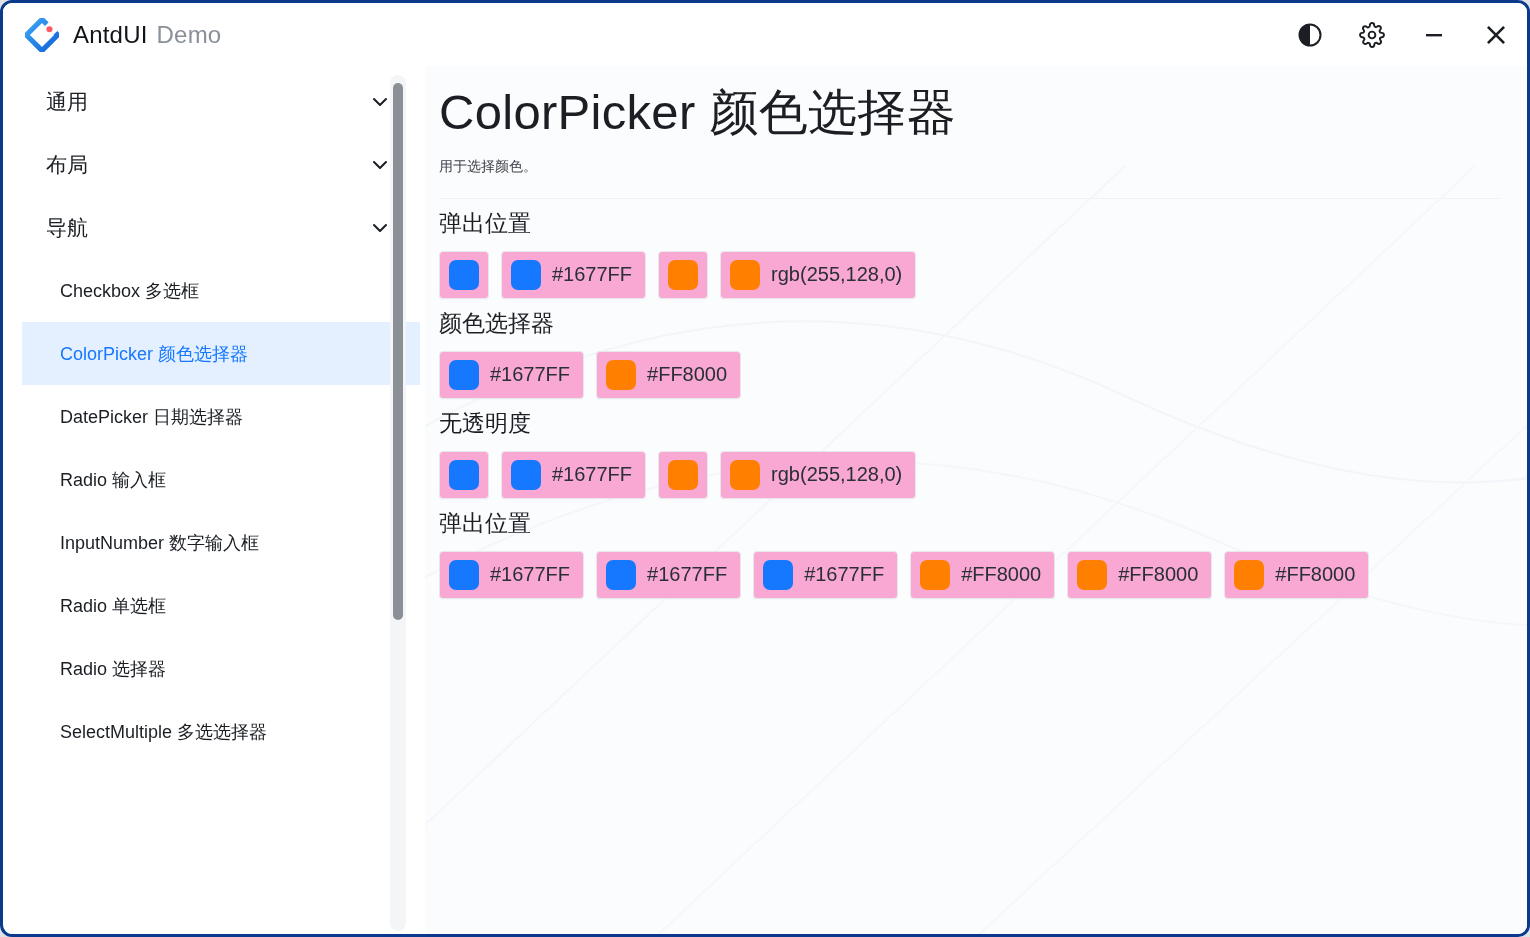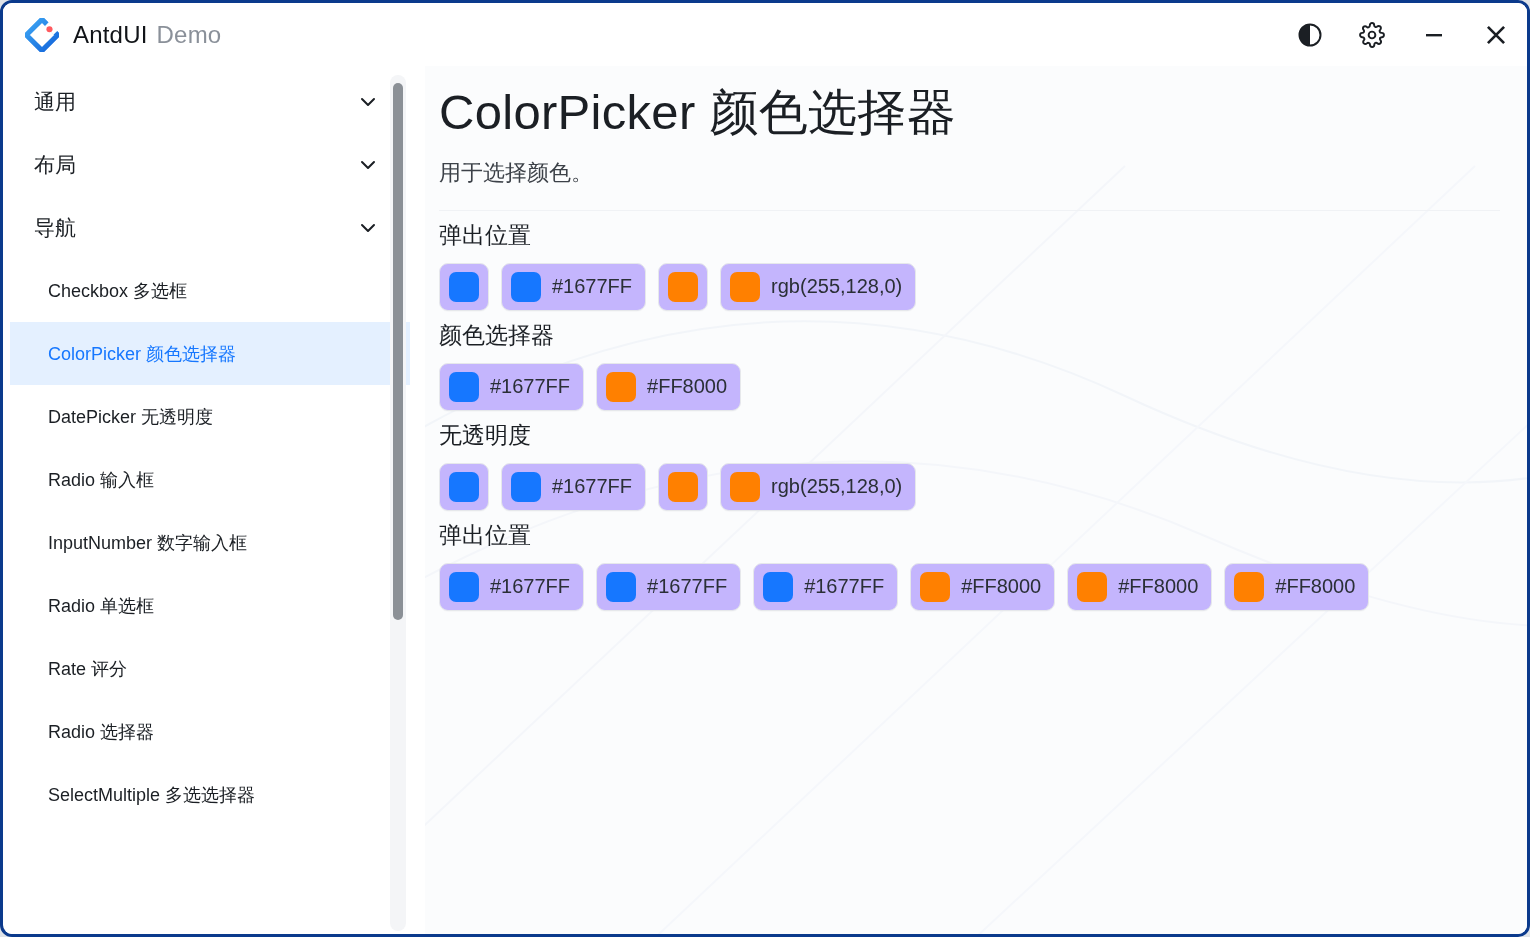--- a/index.html
+++ b/index.html
@@ -70,21 +70,21 @@
   #sidebar {
     position: absolute;
     left: 3px; top: 63px;
     width: 414px;
     height: 871px;
     background: #ffffff;
     overflow: hidden;
   }
   #sidebar-scrollport {
     position: absolute;
-    left: 4px; top: 0;
+    left: 16px; top: 0;
     width: 400px;
     height: 100%;
     overflow: hidden;
   }
   #nav { padding-top: 4px; }
 
   .nav-group-header {
     height: 63px;
     display: flex;
     align-items: center;
@@ -156,21 +156,21 @@
 
   #page-title {
     font-size: 49px;
     font-weight: 400;
     color: #1b1f24;
     line-height: 1.18;
     letter-spacing: 0.3px;
     white-space: nowrap;
   }
   #page-subtitle {
-    font-size: 22px;
+    font-size: 14px;
     color: #3c4148;
     margin-top: 16px;
   }
   #title-divider {
     margin-top: 22px;
     height: 1px;
     background: #f0f2f5;
   }
 
   .section { margin-top: 9px; }
@@ -184,23 +184,23 @@
     display: flex;
     align-items: center;
     gap: 12px;
     flex-wrap: nowrap;
   }
 
   .picker {
     display: flex;
     align-items: center;
     height: 48px;
-    background: #c4b5fd;
+    background: #f9a8d4;
     border: 1px solid #e6e8eb;
-    border-radius: 9px;
+    border-radius: 4px;
     padding: 0 9px;
     cursor: pointer;
     box-shadow: 0 1px 1px rgba(16,24,40,0.025);
   }
   .swatch {
     width: 30px; height: 30px;
     border-radius: 7px;
     flex: none;
   }
   .picker-text {
@@ -291,25 +291,24 @@
           <div class="nav-group-header">
             <span class="nav-group-label">导航</span>
             <span>
               <svg class="chev" viewBox="0 0 20 20" fill="none" stroke="#1b1f24" stroke-width="2" stroke-linecap="round" stroke-linejoin="round">
                 <path d="M4 7 L10 13 L16 7"></path>
               </svg>
             </span>
           </div>
           <div class="nav-item">Checkbox 多选框</div>
           <div class="nav-item selected">ColorPicker 颜色选择器</div>
-          <div class="nav-item">DatePicker 无透明度</div>
+          <div class="nav-item">DatePicker 日期选择器</div>
           <div class="nav-item">Radio 输入框</div>
           <div class="nav-item">InputNumber 数字输入框</div>
           <div class="nav-item">Radio 单选框</div>
-          <div class="nav-item">Rate 评分</div>
           <div class="nav-item">Radio 选择器</div>
           <div class="nav-item">SelectMultiple 多选选择器</div>
         </div>
     </div>
     <div id="sb-track">
       <div id="sb-thumb"></div>
     </div>
   </div>
 
   <div id="main">

